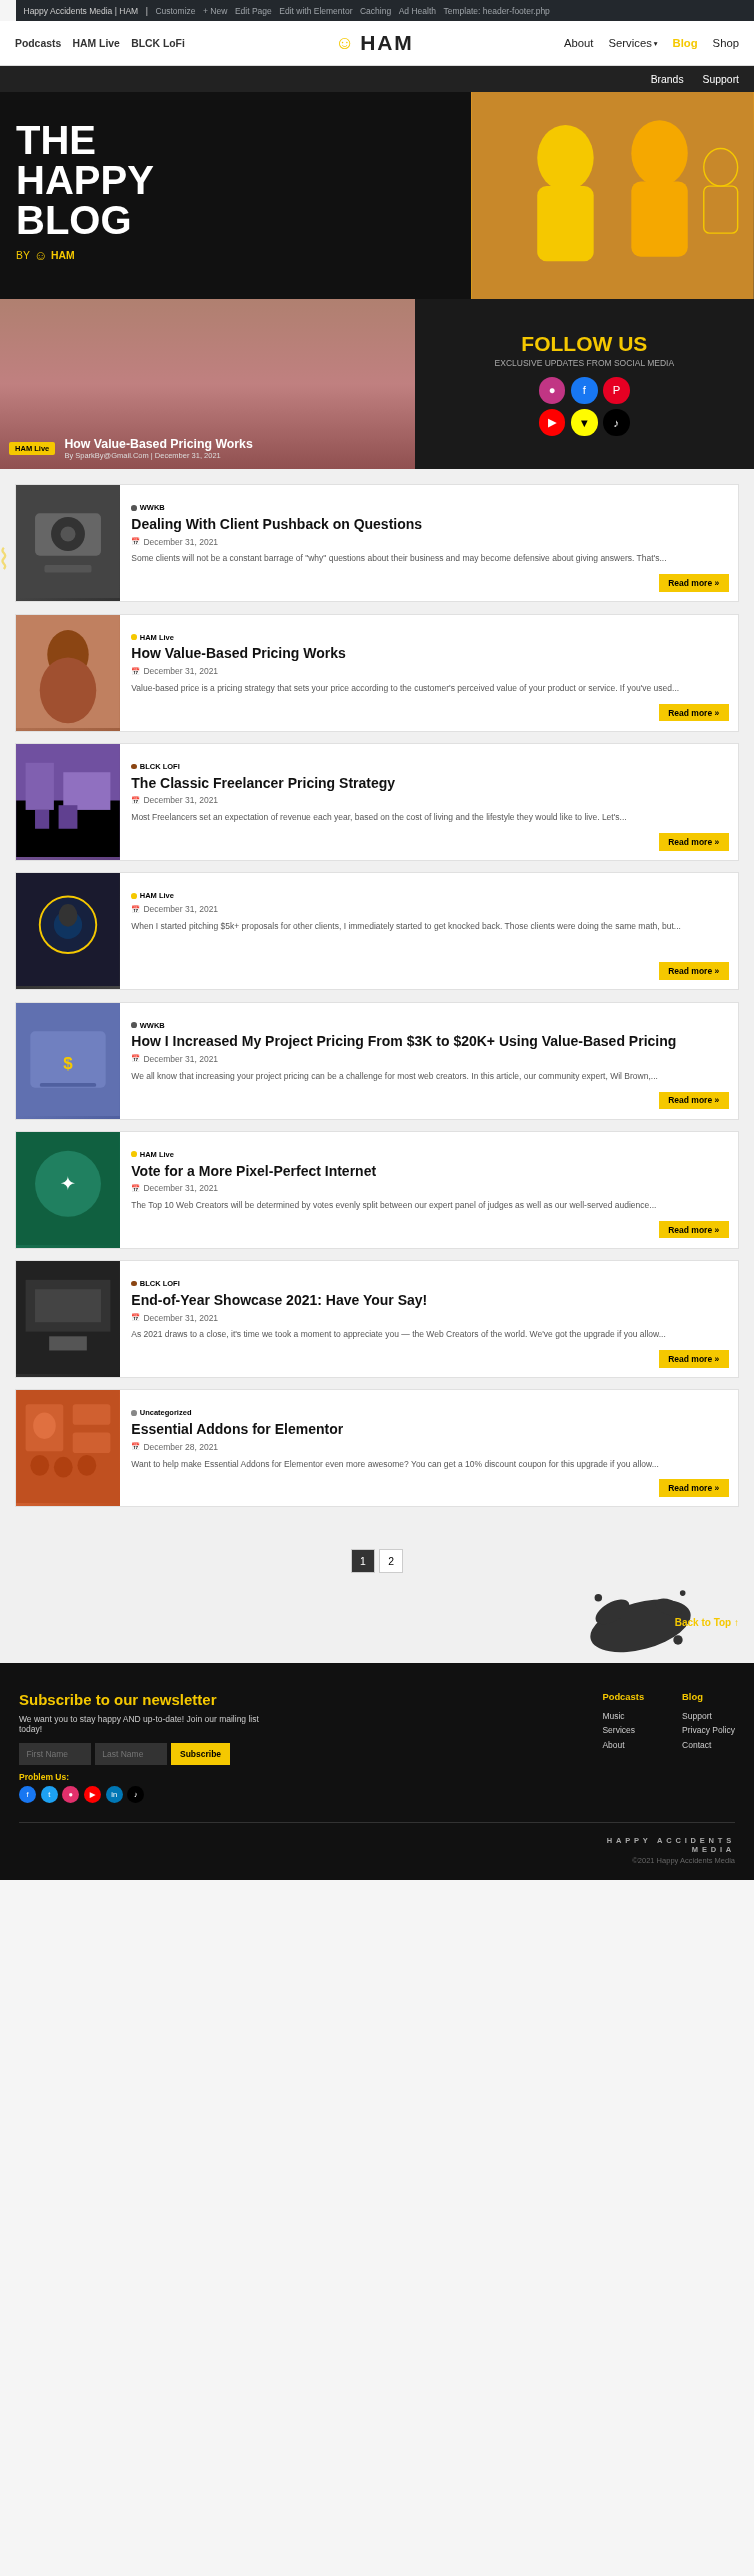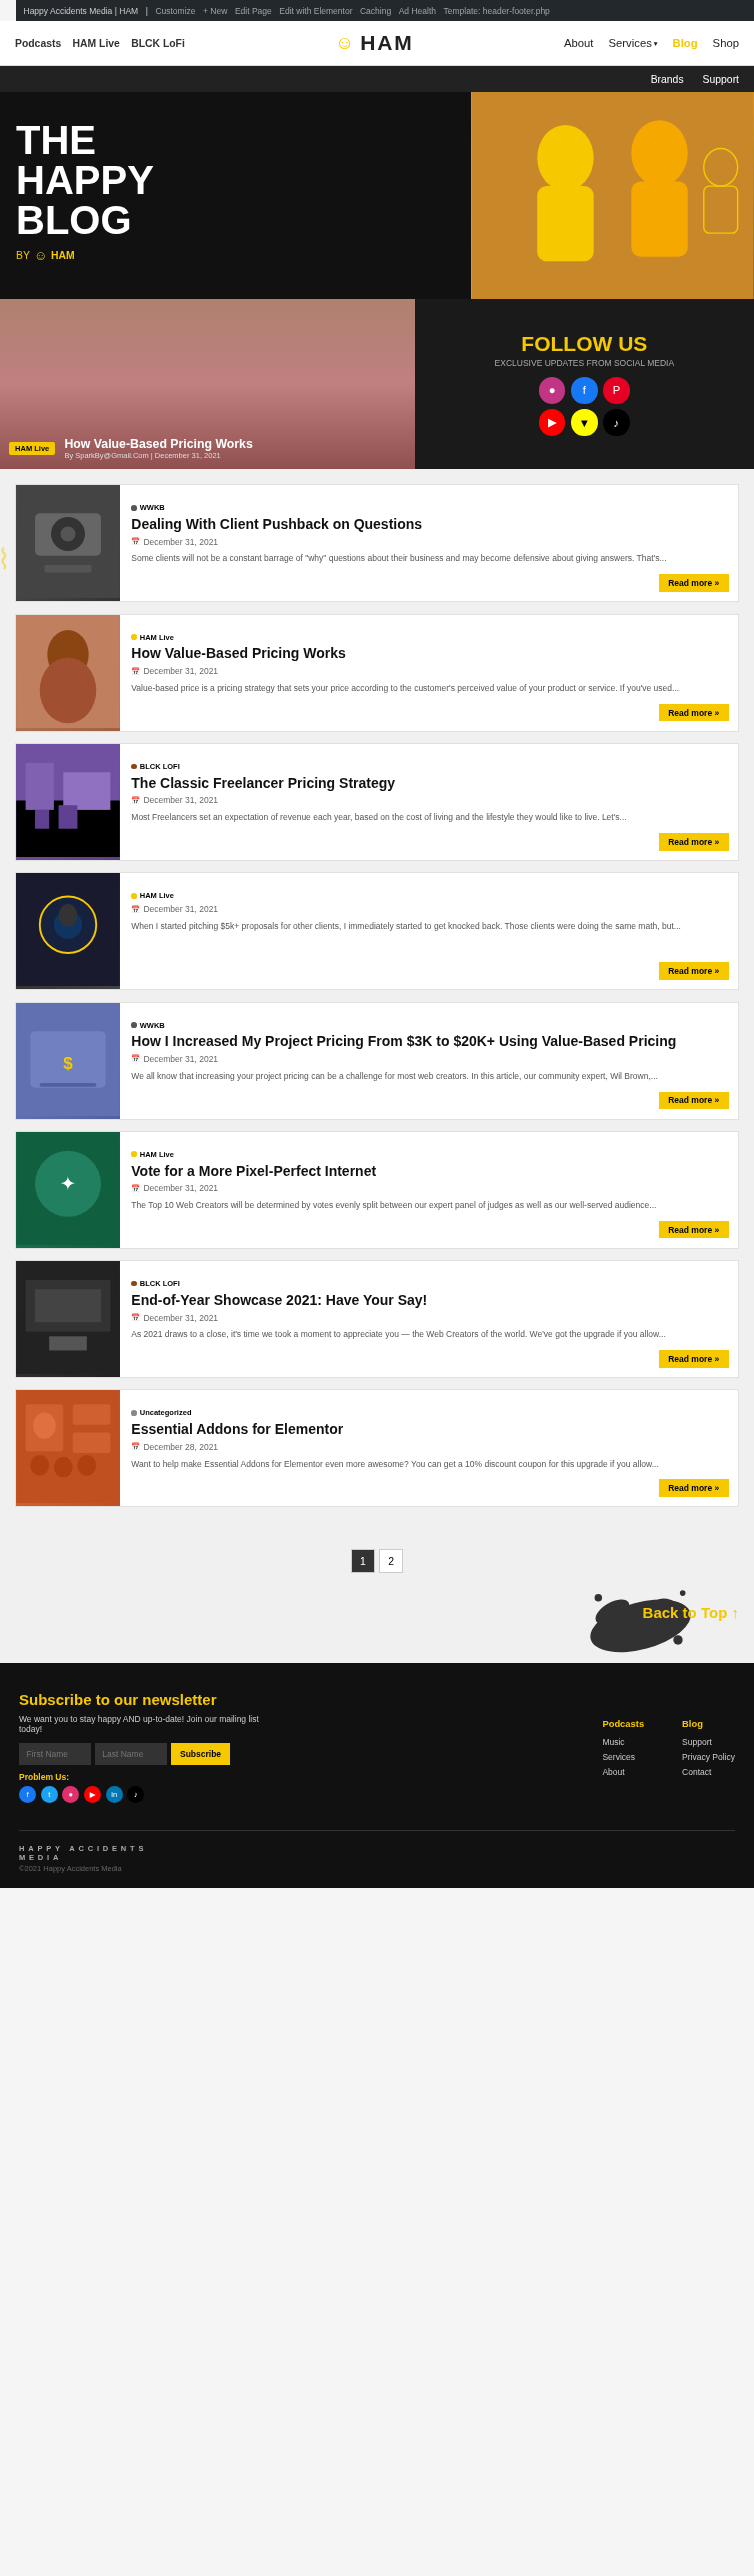--- a/index.html
+++ b/index.html
@@ -301,37 +301,36 @@
       bottom: 0;
       right: 57px;
       font-size: 57px;
       color: #111;
       opacity: 0.85;
       line-height: 1;
     }
     .back-to-top {
       position: absolute;
       right: 15px;
-      top: 16px;
+      top: 29px;
       color: #f5c800;
-      font-size: 15px;
+      font-size: 10px;
       cursor: pointer;
       font-weight: 700;
     }
 
     
     .footer {
       background: #111;
       padding: 28px 19px 15px;
     }
     .footer-top {
       display: flex;
       gap: 50px;
-      margin-bottom: 27px;
-      align-items: center;
+      margin-bottom: 19px;
     }
     .footer-newsletter { width: 264px; }
     .footer-newsletter h3 {
       color: #f5c800;
       font-size: 15px;
       font-weight: 900;
       margin-bottom: 5.7px;
     }
     .footer-newsletter p { color: #ccc; font-size: 8.5px; margin-bottom: 9.4px; }
     .newsletter-form {
@@ -373,21 +372,21 @@
     }
 
     .footer-links { display: flex; gap: 38px; flex: 1; justify-content: flex-end; }
     .footer-col { display: flex; flex-direction: column; gap: 4.7px; }
     .footer-col-title { color: #f5c800; font-size: 9.4px; font-weight: 700; margin-bottom: 3.8px; }
     .footer-col a { color: #ccc; font-size: 8.5px; text-decoration: none; cursor: pointer; }
 
     .footer-bottom {
       border-top: 0.9px solid #333;
       padding-top: 13.2px;
-      text-align: left;
+      text-align: right;
     }
     .footer-logo {
       color: #fff;
       font-size: 13.2px;
       font-weight: 900;
       letter-spacing: 1.9px;
       text-transform: uppercase;
       margin-bottom: 1.9px;
     }
     .footer-logo span { font-size: 7.5px; display: block; color: #aaa; letter-spacing: 3.8px; }

